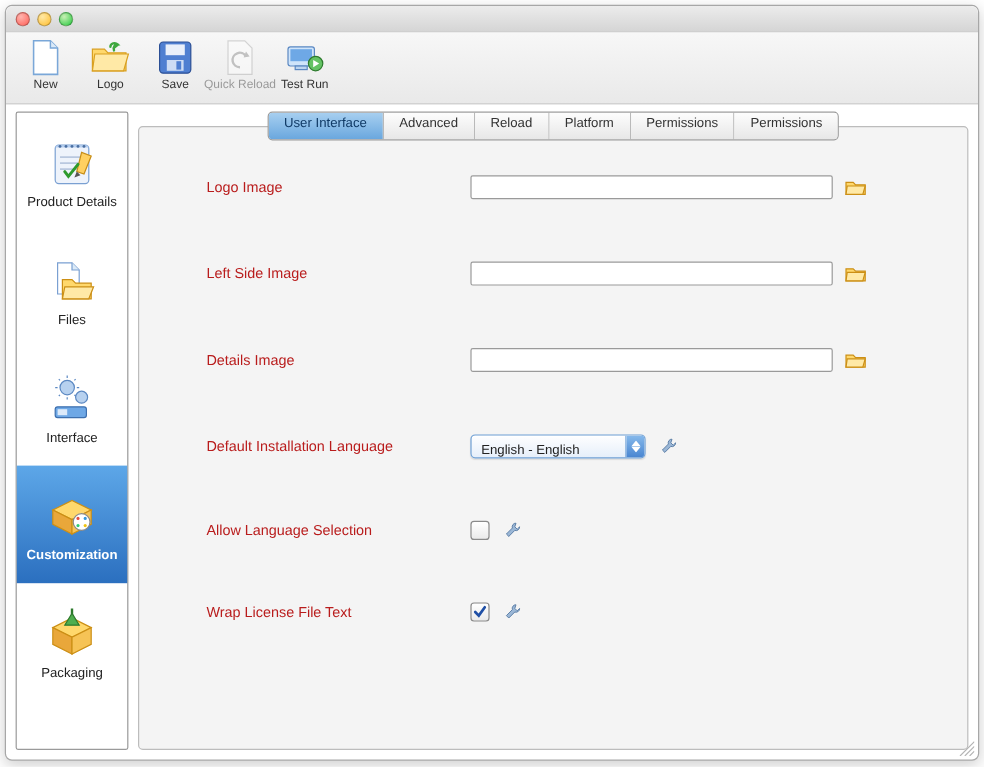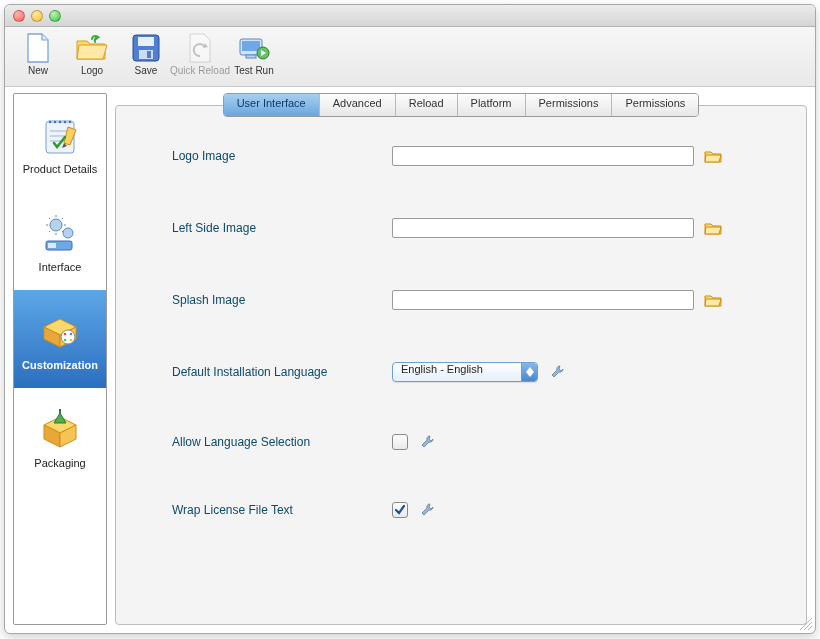--- a/index.html
+++ b/index.html
@@ -118,38 +118,38 @@
     border:1px solid #bcbcbc; border-radius:4px;
     background:#f4f4f4;
     padding: 40px 34px 20px 56px;
   }
   .frow {
     display:flex; align-items:center;
     margin-bottom: 52px;
   }
   .frow:last-child { margin-bottom: 6px; }
   .flabel {
-    width: 220px; color:#0c4a6e; font-size:12px;
+    width: 220px; color:#b91c1c; font-size:12px;
   }
   .finput {
     flex: 0 0 302px;
     height: 20px;
     border:1px solid #9a9a9a;
     background:#fff;
     border-radius:2px;
     padding: 0 4px;
     font: inherit;
   }
   .browse {
     margin-left: 10px;
     width:18px; height:16px; cursor:pointer;
     display:flex;align-items:center;justify-content:center;
   }
   .aqua-select {
-    display:inline-flex; align-items:flex-start;
+    display:inline-flex; align-items:flex-end;
     height:20px;
     border:1px solid #6ea0d6;
     border-radius:4px;
     background: linear-gradient(#fefeff,#e6effa);
     padding: 0 0 0 8px;
     font-size:11px; color:#222;
     cursor:pointer;
     box-shadow: inset 0 1px 0 #fff, 0 1px 1px rgba(0,0,0,.1);
   }
   .aqua-select .sel-text { padding-right:6px; min-width:120px; }
@@ -264,20 +264,31 @@
             <path d="M30 14l8 3-6 15-6-2z" fill="#ffd061" stroke="#c78d17"></path>
             <path d="M26 30l-2 5 5-2z" fill="#555"></path>
             <path d="M16 30l3 4 8-10" fill="none" stroke="#2d9a2d" stroke-width="2.5" stroke-linecap="round"></path>
           </svg>
         </span>
         <span>Product Details</span>
       </div>
       <div class="sb-item">
         <span class="sicon">
           <svg width="44" height="44" viewBox="0 0 44 44">
+            <path d="M10 8h12l6 6v20H10z" fill="#fff" stroke="#7aa0d2"></path>
+            <path d="M22 8v6h6" fill="#dbeaf8" stroke="#7aa0d2"></path>
+            <path d="M14 22h8l3 3h13v13H14z" fill="#ffd86c" stroke="#cc8f15"></path>
+            <path d="M16 28h24l-4 10H14z" fill="#ffe9a6" stroke="#cc8f15"></path>
+          </svg>
+        </span>
+        <span>Files</span>
+      </div>
+      <div class="sb-item">
+        <span class="sicon">
+          <svg width="44" height="44" viewBox="0 0 44 44">
             <g fill="#b7d1ef" stroke="#5b88c2">
               <circle cx="18" cy="14" r="6"></circle>
               <path d="M18 6v-2M18 24v-2M10 14h-2M28 14h-2M12 8l-1-1M24 20l1 1M24 8l1-1M12 20l-1 1"></path>
             </g>
             <g fill="#b7d1ef" stroke="#5b88c2">
               <circle cx="30" cy="22" r="5"></circle>
             </g>
             <rect x="8" y="30" width="26" height="9" rx="2" fill="#6ea8e6" stroke="#3d6fae"></rect>
             <rect x="10" y="32" width="8" height="5" fill="#dceafa"></rect>
           </svg>
@@ -343,21 +354,21 @@
           <input class="finput" type="text" value="" style="">
           <span class="browse">
             <svg width="18" height="16" viewBox="0 0 18 16">
               <path d="M1 4h6l2 2h8v8H1z" fill="#ffd86c" stroke="#cc8f15"></path>
               <path d="M2 7h15l-2 7H1z" fill="#ffe9a6" stroke="#cc8f15"></path>
             </svg>
           </span>
         </div>
 
         <div class="frow">
-          <div class="flabel">Splash Image</div>
+          <div class="flabel">Details Image</div>
           <input class="finput" type="text" value="" style="">
           <span class="browse">
             <svg width="18" height="16" viewBox="0 0 18 16">
               <path d="M1 4h6l2 2h8v8H1z" fill="#ffd86c" stroke="#cc8f15"></path>
               <path d="M2 7h15l-2 7H1z" fill="#ffe9a6" stroke="#cc8f15"></path>
             </svg>
           </span>
         </div>
 
         <div class="frow">

